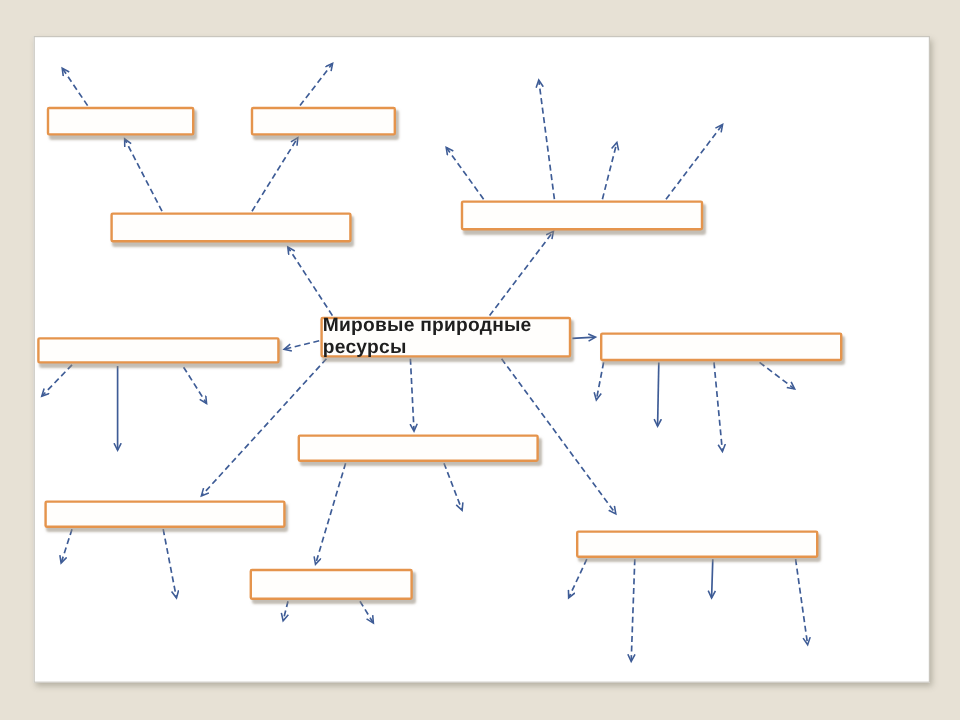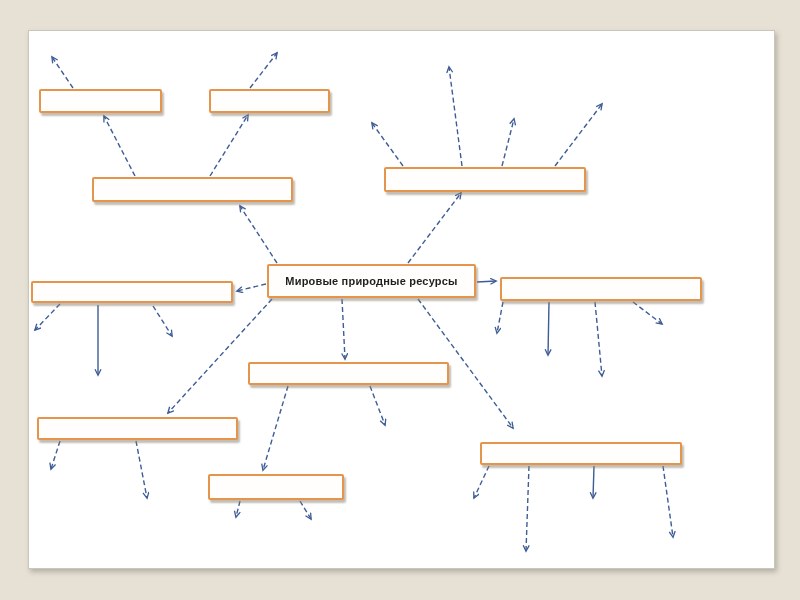--- a/index.html
+++ b/index.html
@@ -32,21 +32,21 @@
     border: 2px solid var(--boxborder, #e5944c);
     border-radius: 2px;
     box-shadow: 2px 3px 2px rgba(145,135,118,0.55);
     z-index: 3;
   }
   .node.central {
     display: flex;
     align-items: center;
     justify-content: center;
     font-weight: bold;
-    font-size: 11px;
+    font-size: 16px;
     color: #1f1f1f;
     letter-spacing: 0.2px;
     z-index: 4;
   }
 </style>
 </head>
 <body>
 
 <div id="stage">
   <div id="slide"></div>

